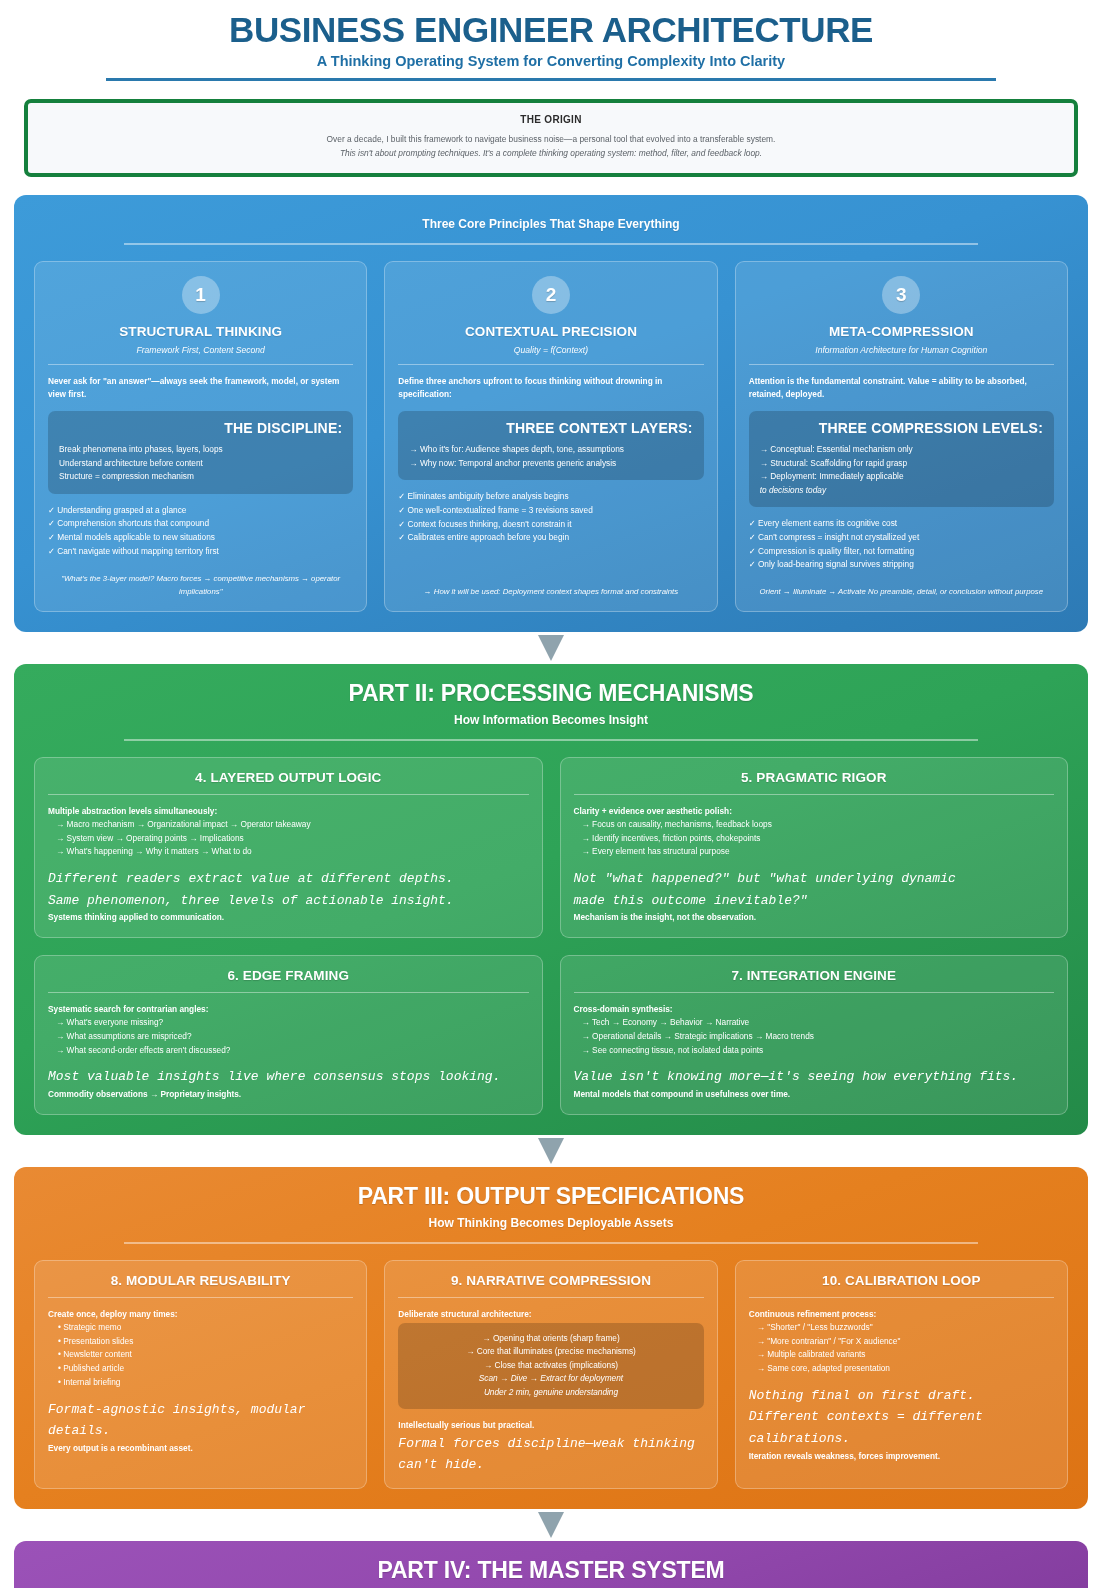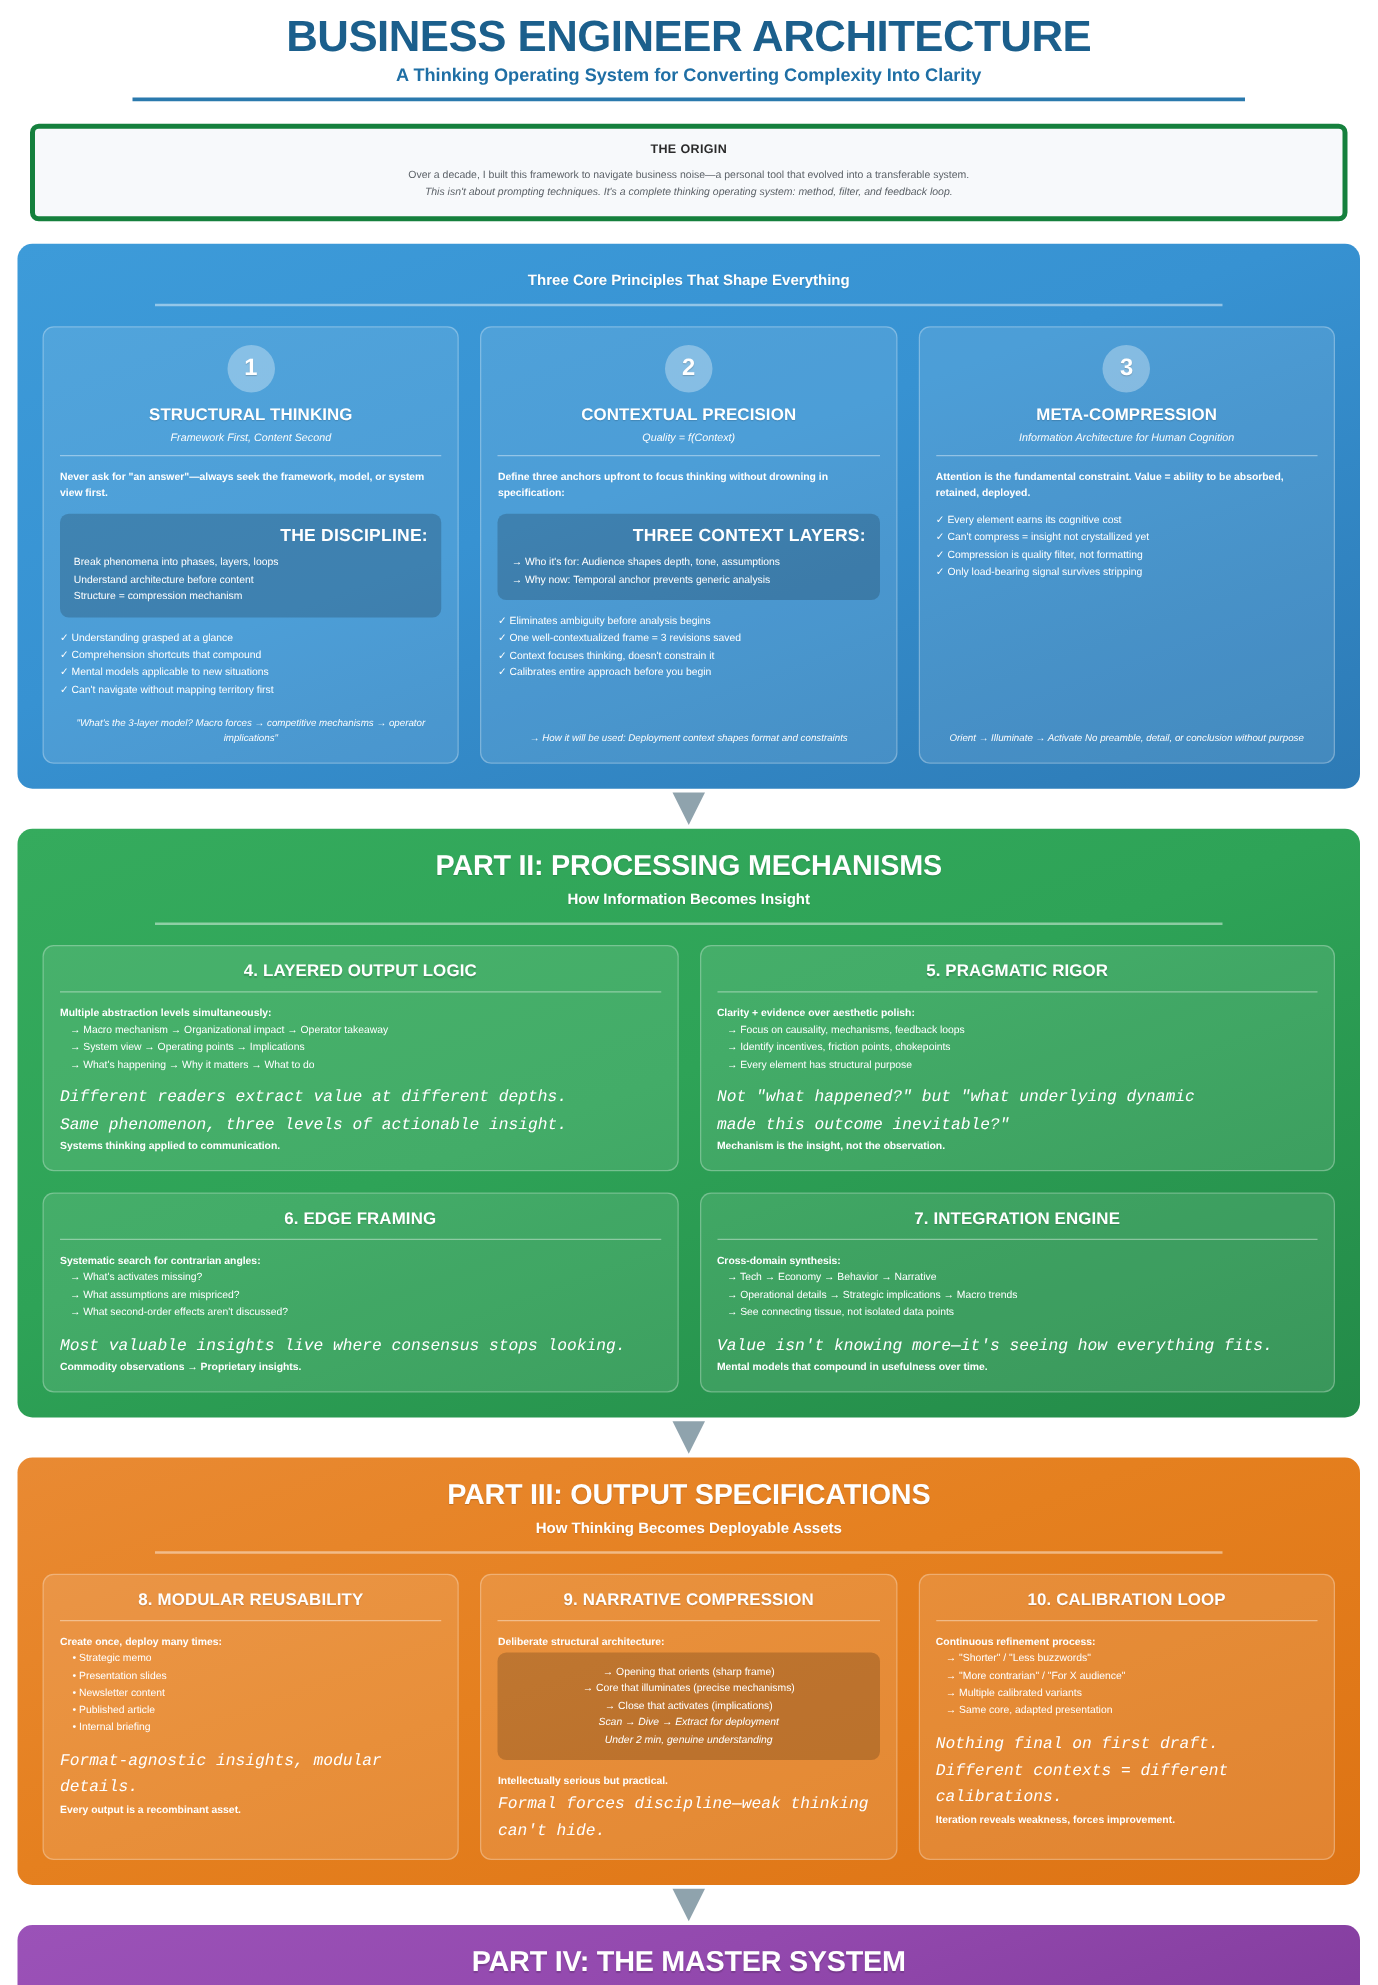--- a/index.html
+++ b/index.html
@@ -171,20 +171,27 @@
         </div>
         <div class="quote">→ How it will be used: Deployment context shapes format and constraints</div>
       </div>
 
       <div class="card card-blue">
         <div class="badge">3</div>
         <div class="card-title">META-COMPRESSION</div>
         <div class="card-tagline">Information Architecture for Human Cognition</div>
         <div class="card-rule"></div>
         <div class="lead">Attention is the fundamental constraint. Value = ability to be absorbed, retained, deployed.</div>
+        <div class="inset">
+          <div class="inset-title">THREE COMPRESSION LEVELS:</div>
+          <div class="inset-line">→ Conceptual: Essential mechanism only</div>
+          <div class="inset-line">→ Structural: Scaffolding for rapid grasp</div>
+          <div class="inset-line">→ Deployment: Immediately applicable</div>
+          <div class="inset-line it">to decisions today</div>
+        </div>
         <div class="checks">
           <div class="check">✓ Every element earns its cognitive cost</div>
           <div class="check">✓ Can't compress = insight not crystallized yet</div>
           <div class="check">✓ Compression is quality filter, not formatting</div>
           <div class="check">✓ Only load-bearing signal survives stripping</div>
         </div>
         <div class="quote">Orient → Illuminate → Activate No preamble, detail, or conclusion without purpose</div>
       </div>
 
     </div>
@@ -226,21 +233,21 @@
         <div class="note">Not "what happened?" but "what underlying dynamic</div>
         <div class="note">made this outcome inevitable?"</div>
         <div class="note-b">Mechanism is the insight, not the observation.</div>
       </div>
 
       <div class="card card-green">
         <div class="card-title">6. EDGE FRAMING</div>
         <div class="card-rule"></div>
         <div class="lead-n">Systematic search for contrarian angles:</div>
         <div class="arrows-list">
-          <div class="arrow-item">→ What's activates missing?</div>
+          <div class="arrow-item">→ What's everyone missing?</div>
           <div class="arrow-item">→ What assumptions are mispriced?</div>
           <div class="arrow-item">→ What second-order effects aren't discussed?</div>
         </div>
         <div class="note">Most valuable insights live where consensus stops looking.</div>
         <div class="note-b">Commodity observations → Proprietary insights.</div>
       </div>
 
       <div class="card card-green">
         <div class="card-title">7. INTEGRATION ENGINE</div>
         <div class="card-rule"></div>

